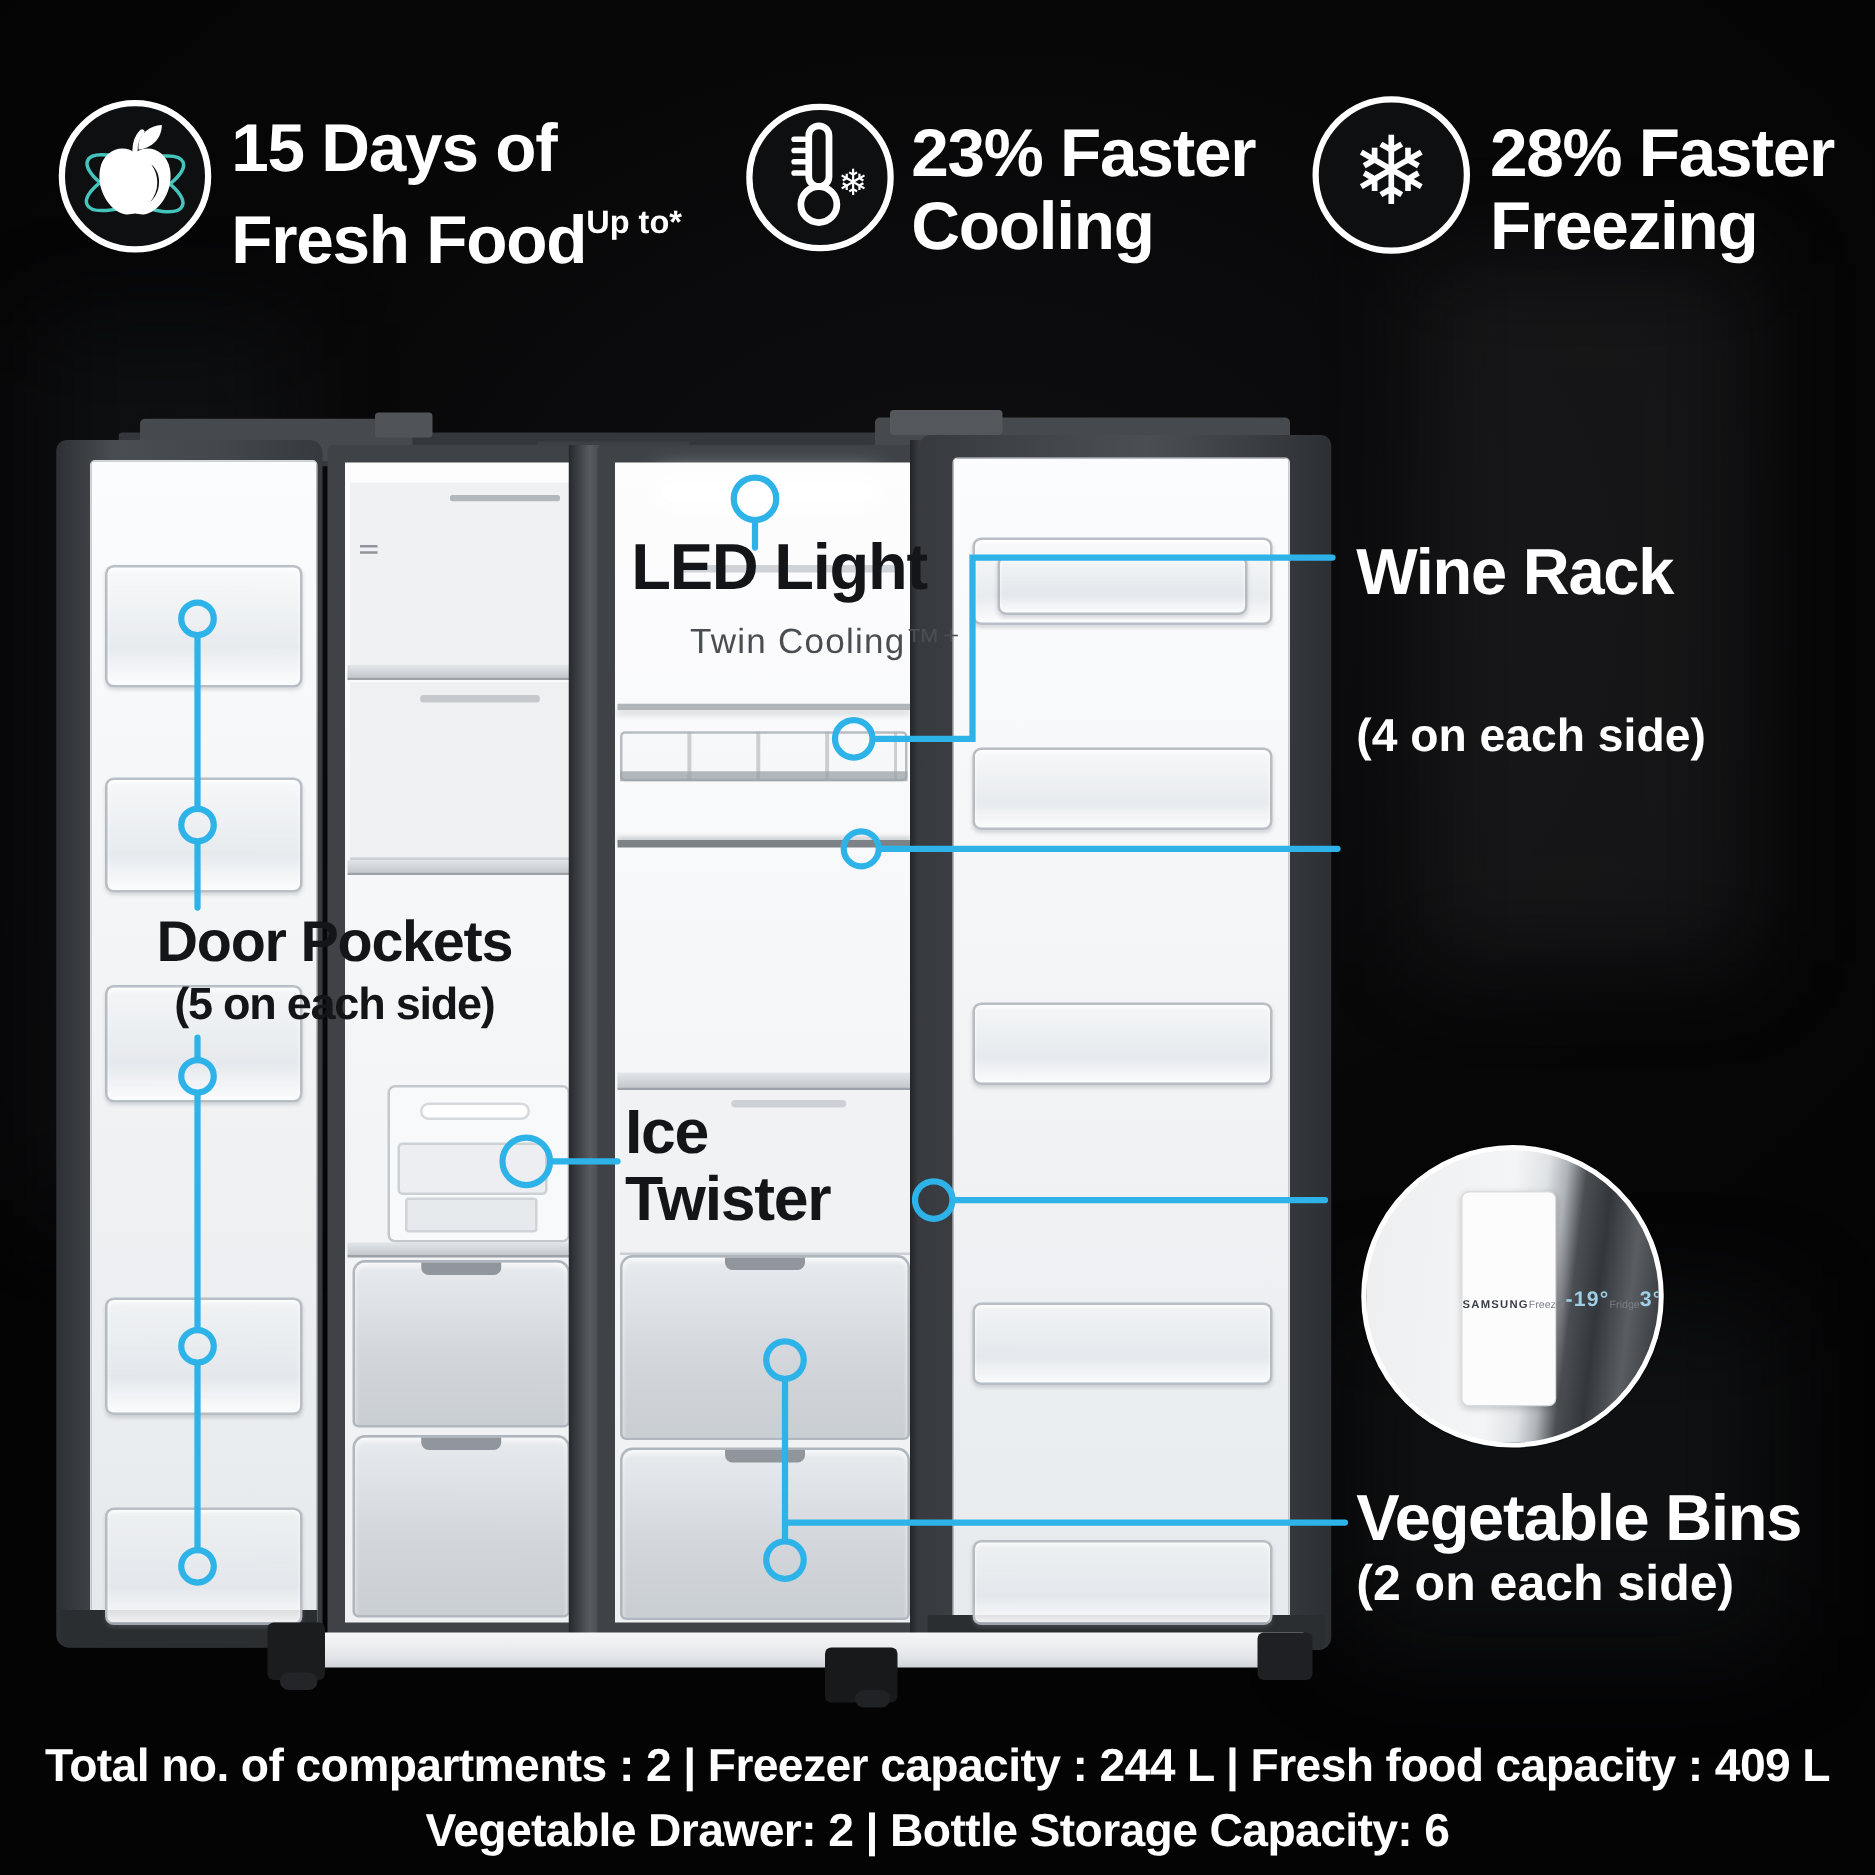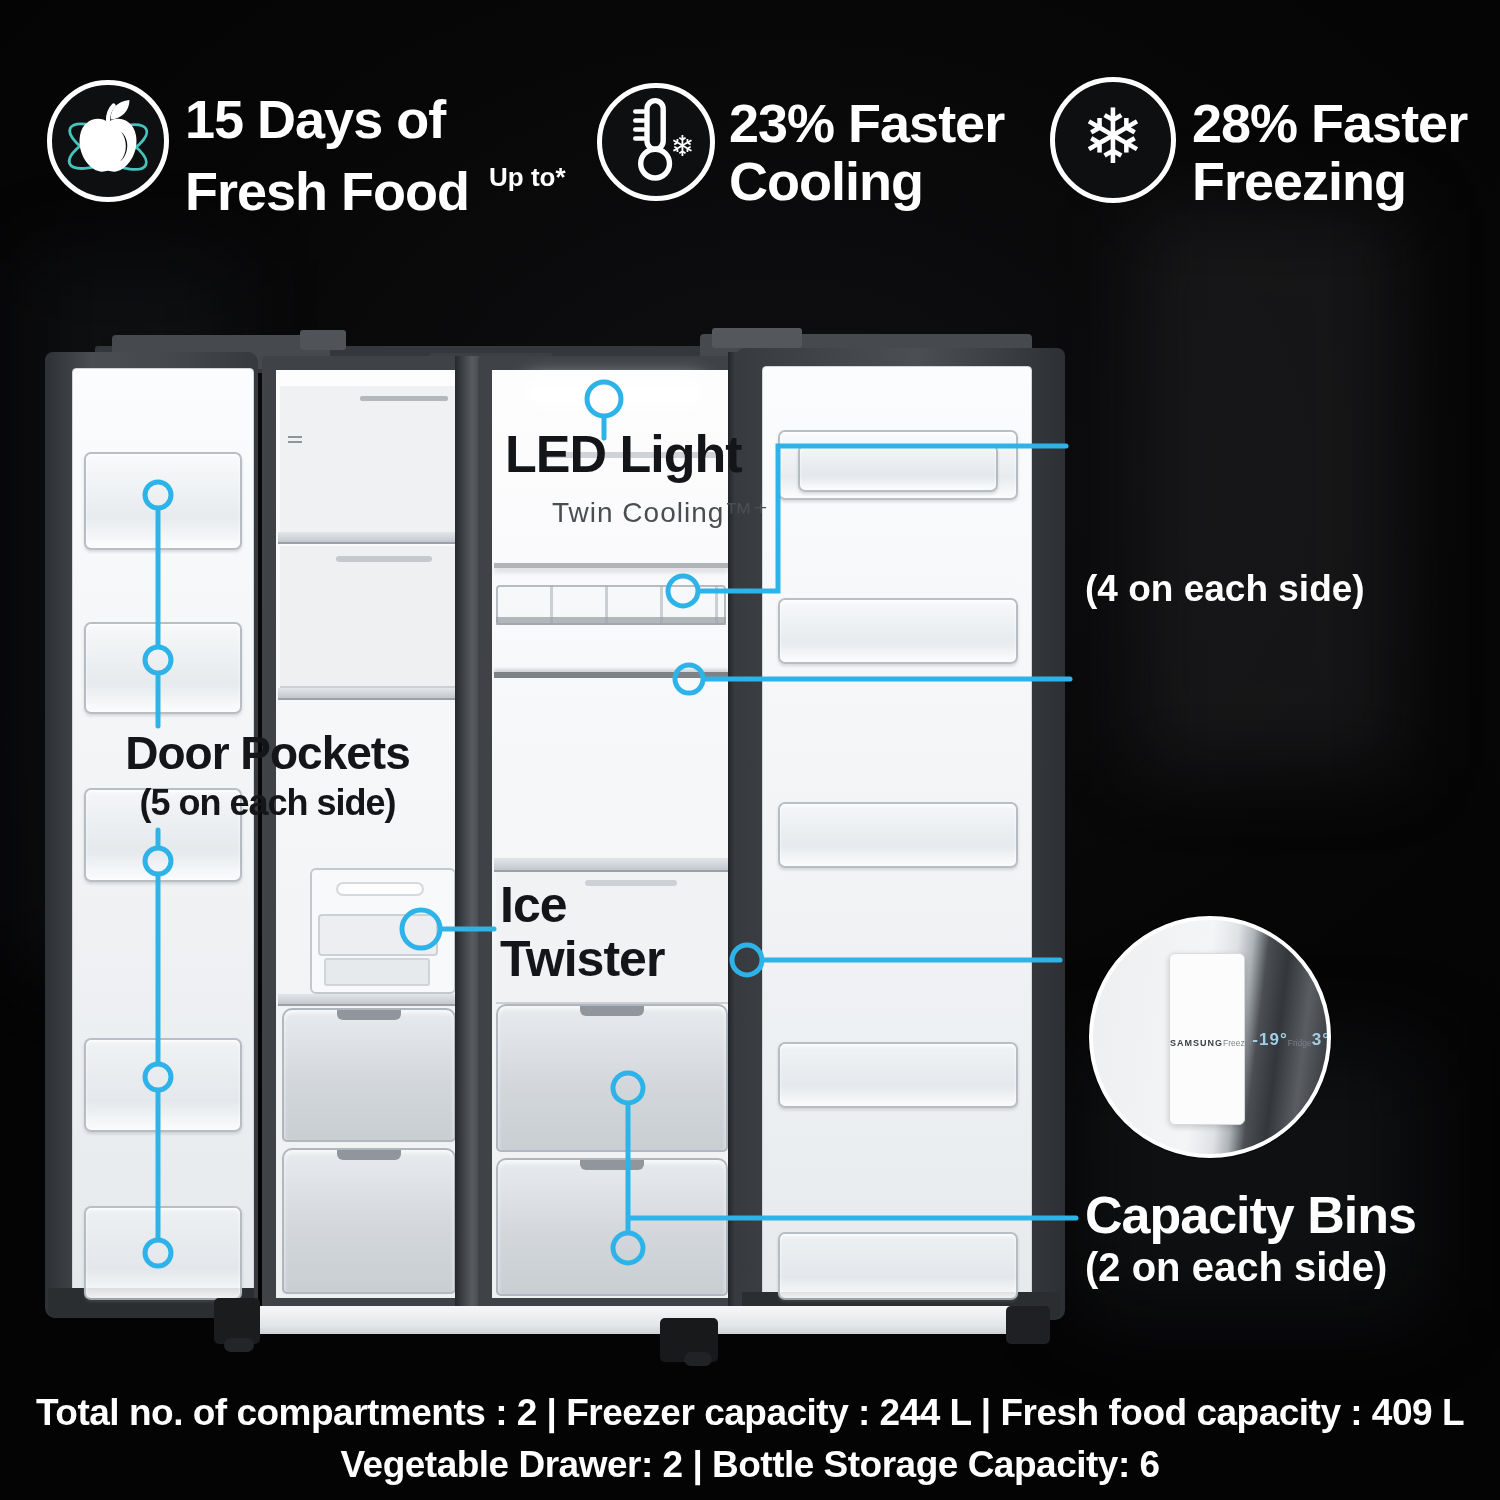--- a/index.html
+++ b/index.html
@@ -17,21 +17,21 @@
   .bcirc{border:5px solid #fff;border-radius:50%;background:#0d0f11;box-sizing:border-box;
          display:flex;align-items:center;justify-content:center;}
   .b1c{left:47px;top:80px;width:122px;height:122px;}
   .b2c{left:597px;top:83px;width:118px;height:118px;}
   .b3c{left:1050px;top:77px;width:126px;height:126px;}
   .bflake{font-family:"DejaVu Sans",sans-serif;font-size:76px;color:#fff;line-height:1;margin-top:-6px;}
   .btxt{color:#fff;font-weight:700;font-size:54px;letter-spacing:-1px;line-height:58px;white-space:nowrap;}
   .b1t{left:185px;top:90px;}
   .b2t{left:729px;top:94px;}
   .b3t{left:1192px;top:94px;}
-  .sup{font-size:26px;font-weight:700;letter-spacing:0;vertical-align:24px;margin-left:20px;}
+  .sup{font-size:26px;font-weight:700;letter-spacing:0;vertical-align:24px;margin-left:0;}
 
   
   .topband{left:95px;top:346px;width:880px;height:27px;background:#34373b;border-radius:3px;}
   .hingeL{left:112px;top:335px;width:218px;height:34px;background:#46494e;border-radius:4px;}
   .hingeLs{left:300px;top:330px;width:46px;height:20px;background:#505459;border-radius:3px;}
   .hingeM{left:430px;top:353px;width:122px;height:15px;background:#3c3f43;border-radius:2px;}
   .hingeR{left:700px;top:334px;width:332px;height:36px;background:#46494e;border-radius:4px;}
   .hingeRs{left:712px;top:328px;width:90px;height:20px;background:#54585d;border-radius:3px;}
 
   .ldoor{left:45px;top:352px;width:213px;height:966px;border-radius:8px 10px 6px 10px;
@@ -319,25 +319,26 @@
   <div class="lbl-black twin-lbl">Twin Cooling™⁺</div>
   <div class="lbl-black dp-lbl">
     <div>Door Pockets</div>
     <div class="dp-note">(5 on each side)</div>
   </div>
   <div class="lbl-black ice-lbl">
     <div>Ice</div>
     <div>Twister</div>
   </div>
 
+  <div class="lbl-white wine-lbl">Wine Rack</div>
   <div class="lbl-white tough-lbl">
     <div class="tough-note">(4 on each side)</div>
   </div>
   <div class="lbl-white veg-lbl">
-    <div>Capacity Bins</div>
+    <div>Vegetable Bins</div>
     <div class="veg-note">(2 on each side)</div>
   </div>
 
   <div class="abs inset">
     <div class="panel">
       <div class="pbrand">SAMSUNG</div>
       <div class="plab">Freezer</div>
       <div class="ptemp">-19°</div>
       <div class="plab">Fridge</div>
       <div class="ptemp">3°</div>

